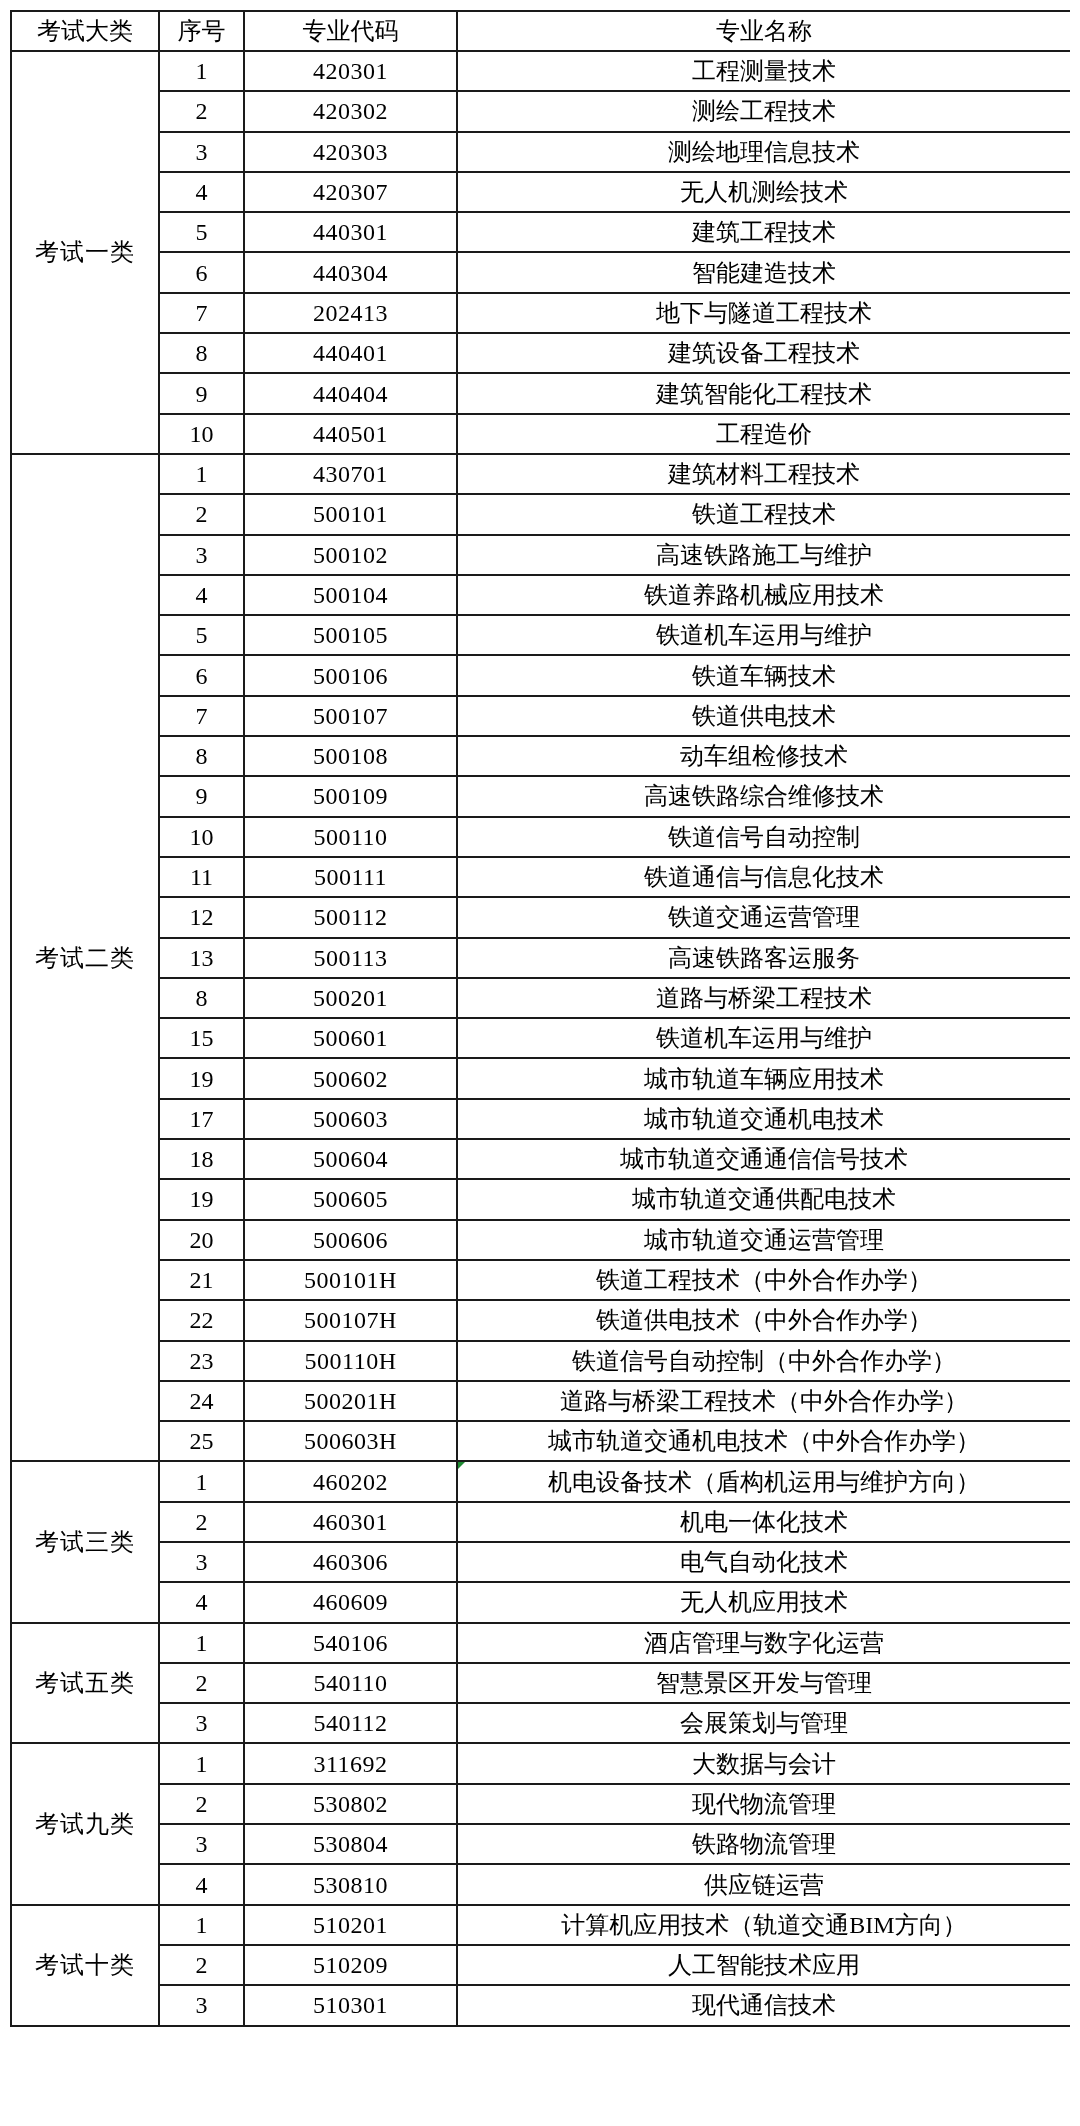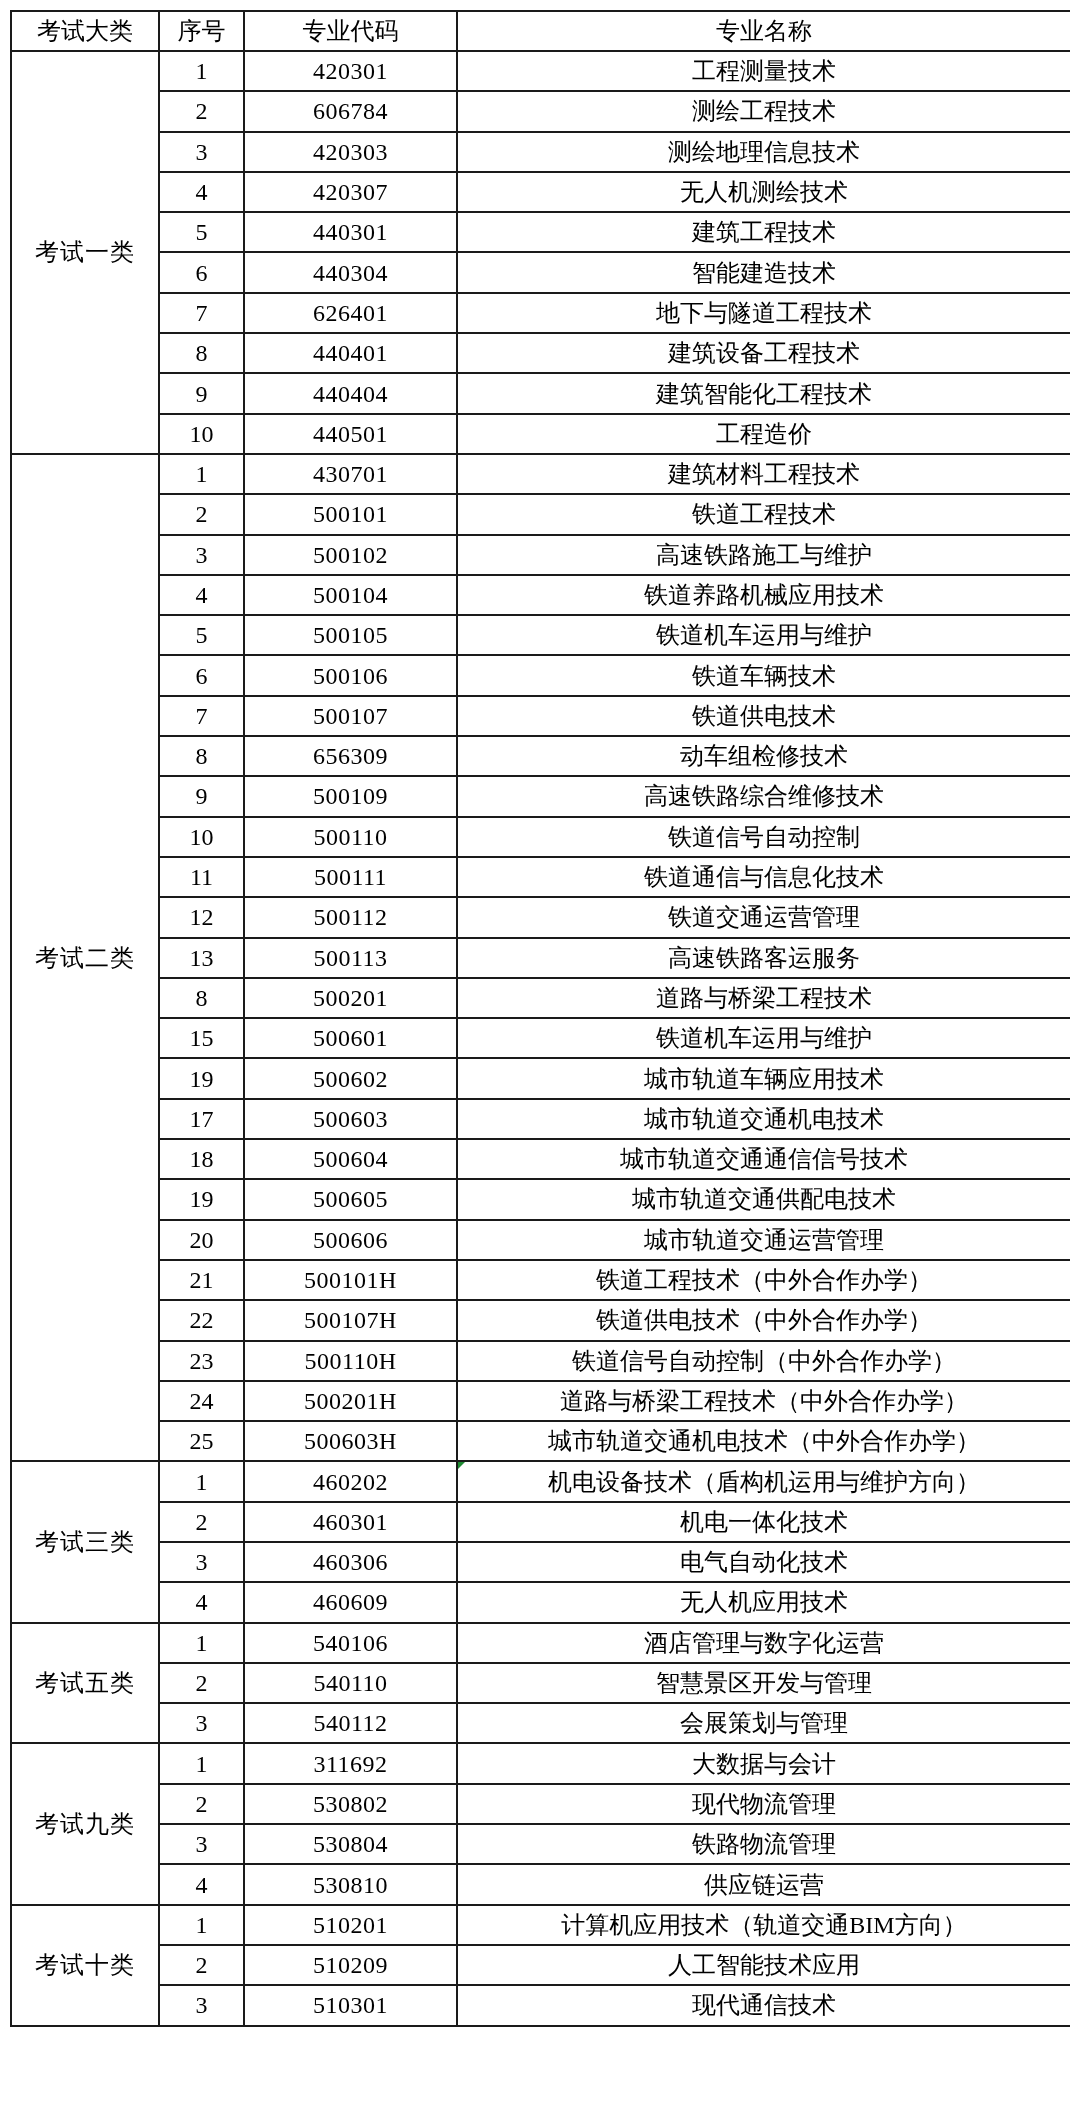--- a/index.html
+++ b/index.html
@@ -89,21 +89,21 @@
     </thead>
     <tbody id="table-body">
         <tr>
           <td class="cat" rowspan="10">考试一类</td>
           <td>1</td>
           <td class="code">420301</td>
           <td><span>工程测量技术</span></td>
         </tr>
         <tr>
           <td>2</td>
-          <td class="code">606784</td>
+          <td class="code">420302</td>
           <td><span>测绘工程技术</span></td>
         </tr>
         <tr>
           <td>3</td>
           <td class="code">420303</td>
           <td><span>测绘地理信息技术</span></td>
         </tr>
         <tr>
           <td>4</td>
           <td class="code">420307</td>
@@ -114,21 +114,21 @@
           <td class="code">440301</td>
           <td><span>建筑工程技术</span></td>
         </tr>
         <tr>
           <td>6</td>
           <td class="code">440304</td>
           <td><span>智能建造技术</span></td>
         </tr>
         <tr>
           <td>7</td>
-          <td class="code">626401</td>
+          <td class="code">202413</td>
           <td><span>地下与隧道工程技术</span></td>
         </tr>
         <tr>
           <td>8</td>
           <td class="code">440401</td>
           <td><span>建筑设备工程技术</span></td>
         </tr>
         <tr>
           <td>9</td>
           <td class="code">440404</td>
@@ -170,21 +170,21 @@
           <td class="code">500106</td>
           <td><span>铁道车辆技术</span></td>
         </tr>
         <tr>
           <td>7</td>
           <td class="code">500107</td>
           <td><span>铁道供电技术</span></td>
         </tr>
         <tr>
           <td>8</td>
-          <td class="code">656309</td>
+          <td class="code">500108</td>
           <td><span>动车组检修技术</span></td>
         </tr>
         <tr>
           <td>9</td>
           <td class="code">500109</td>
           <td><span>高速铁路综合维修技术</span></td>
         </tr>
         <tr>
           <td>10</td>
           <td class="code">500110</td>

